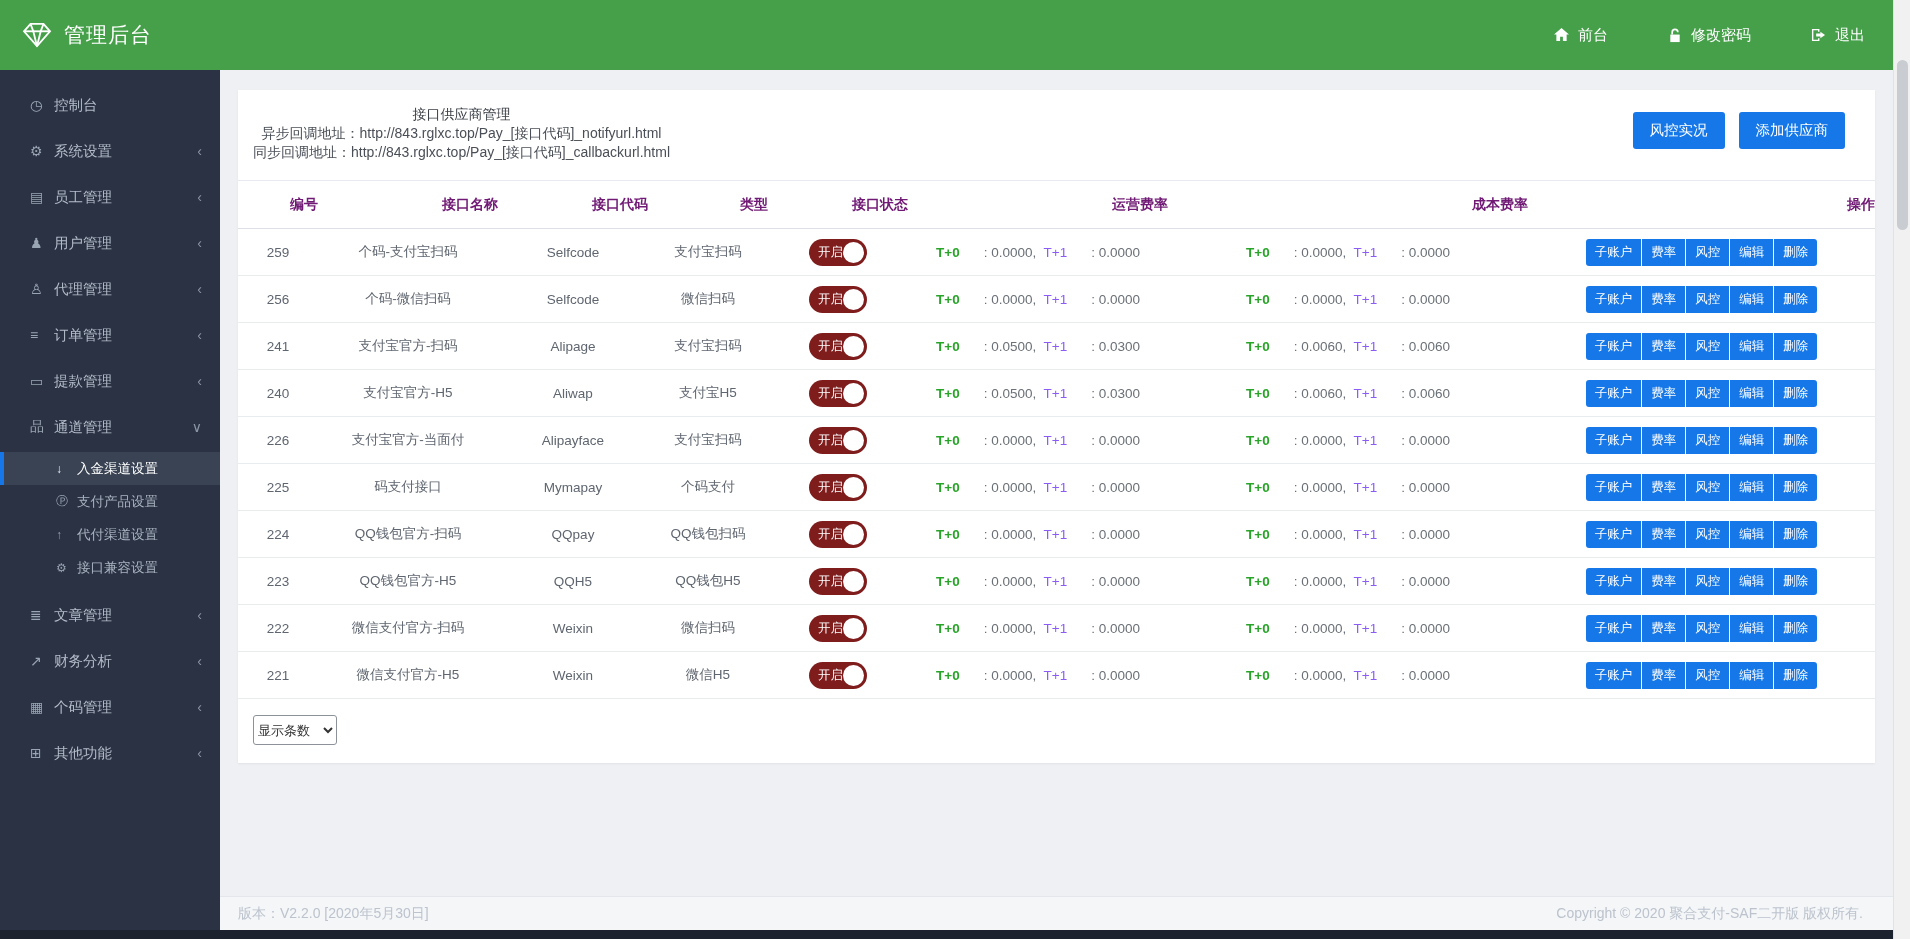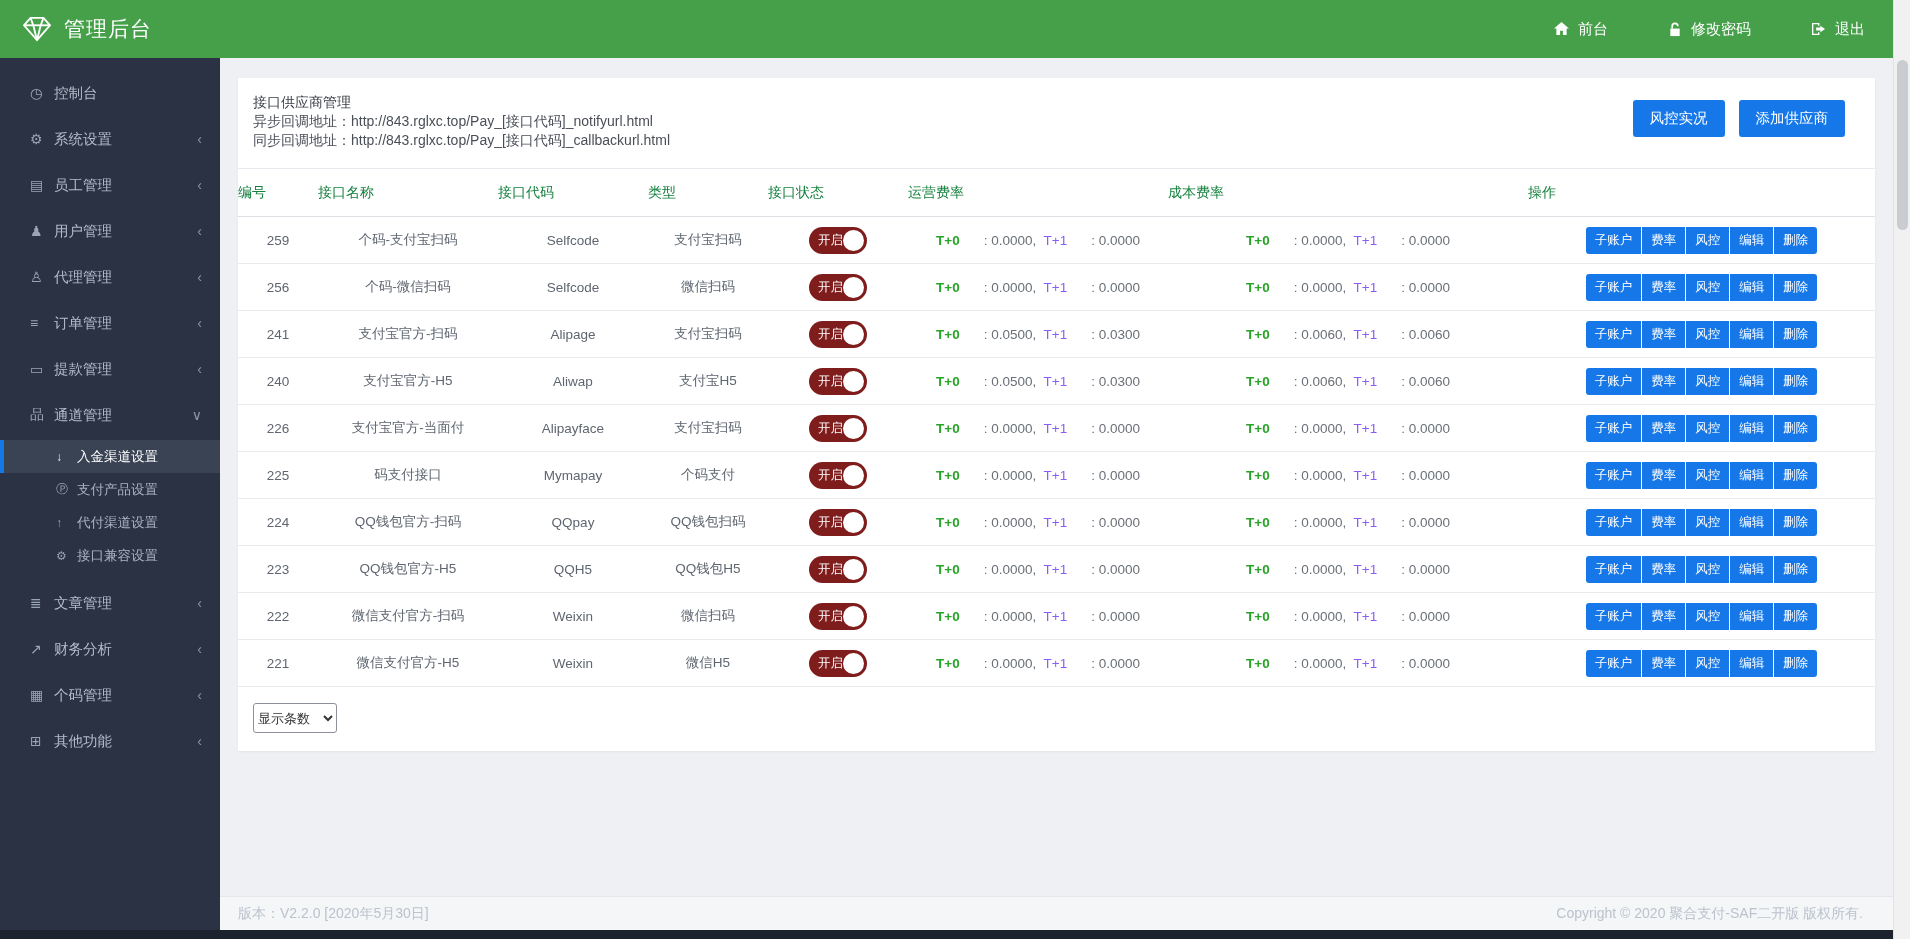--- a/index.html
+++ b/index.html
@@ -1,21 +1,21 @@
 <!DOCTYPE html>
 <html><head>
 <meta charset="utf-8">
 <style>
   * { box-sizing: border-box; margin: 0; padding: 0; }
   html,body { width:1910px; height:939px; overflow:hidden;
     font-family:"Liberation Sans","DejaVu Sans",sans-serif; background:#eef0f3; }
   .app { width:1893px; height:939px; display:flex; flex-direction:column; }
 
   
-  .topbar { height:58px; background:#45a049; display:flex; align-items:center;
+  .topbar { height:70px; background:#45a049; display:flex; align-items:center;
     justify-content:space-between; padding:0 28px 0 22px; flex:0 0 auto; }
   .brand { display:flex; align-items:center; gap:12px; color:#fff; }
   .brand-title { font-size:21px; letter-spacing:1px; }
   .topnav { display:flex; align-items:center; gap:60px; }
   .topnav a { display:flex; align-items:center; gap:9px; color:#fff; font-size:15px;
     text-decoration:none; cursor:pointer; }
   .tico { display:inline-flex; }
 
   
   .body-row { flex:1 1 auto; display:flex; min-height:0; }
@@ -33,33 +33,33 @@
   .submenu { padding:2px 0 8px 0; }
   .sub-item { height:33px; display:flex; align-items:center; padding-left:52px;
     font-size:13.5px; color:#a9b3c0; cursor:pointer; border-left:4px solid transparent; }
   .sub-item .si-icon { width:21px; flex:0 0 21px; font-size:12px; color:#97a1b0; }
   .sub-item.active { background:#394353; color:#ffffff; border-left:4px solid #1678e8; }
   .sub-item.active .si-icon { color:#e8ecf2; }
 
   
   .card { background:#fff; box-shadow:0 1px 2px rgba(0,0,0,.06); }
   .card-head { display:flex; justify-content:space-between; padding:15px 30px 8px 15px; }
-  .head-text { font-size:14px; color:#4a4f57; line-height:19px; }
+  .head-text { font-size:14px; color:#4a4f57; line-height:19px;text-align:center; }
   .head-text .pg-title { color:#3c4148; }
   .head-btns { display:flex; gap:14px; align-items:flex-start; padding-top:7px; }
   .btn-primary { background:#1678e8; color:#fff; border:none; border-radius:3px;
     height:37px; padding:0 17px; font-size:14.5px; cursor:pointer;
     font-family:"Liberation Sans","DejaVu Sans",sans-serif; }
 
   
   table { width:100%; border-collapse:collapse; table-layout:fixed; margin-top:10px; }
   col.c1{width:80px} col.c2{width:180px} col.c3{width:150px} col.c4{width:120px}
   col.c5{width:140px} col.c6{width:260px} col.c7{width:360px}
-  thead th { height:48px; font-size:14px; color:#15803d; font-weight:normal;
-    border-top:1px solid #e7eaee; border-bottom:1px solid #dde1e6; text-align:left; }
+  thead th { height:48px; font-size:14px; color:#701a75; font-weight:bold;
+    border-top:1px solid #e7eaee; border-bottom:1px solid #dde1e6; text-align:right; }
   tbody td { height:47px; font-size:13.5px; color:#5f6670; text-align:center;
     border-bottom:1px solid #e9ecef; }
   .t0 { color:#28a428;font-weight:bold; }
   .t1 { color:#8b5cf6; }
   .rv { color:#6a7077;padding-left:24px; }
 
   .toggle { width:58px; height:27px; border-radius:14px; background:#7f1d1d;
     display:inline-flex; align-items:center; position:relative; color:#fff;
     font-size:12.5px; padding-left:9px; cursor:pointer; vertical-align:middle; }
   .knob { position:absolute; right:3px; top:3px; width:21px; height:21px;

